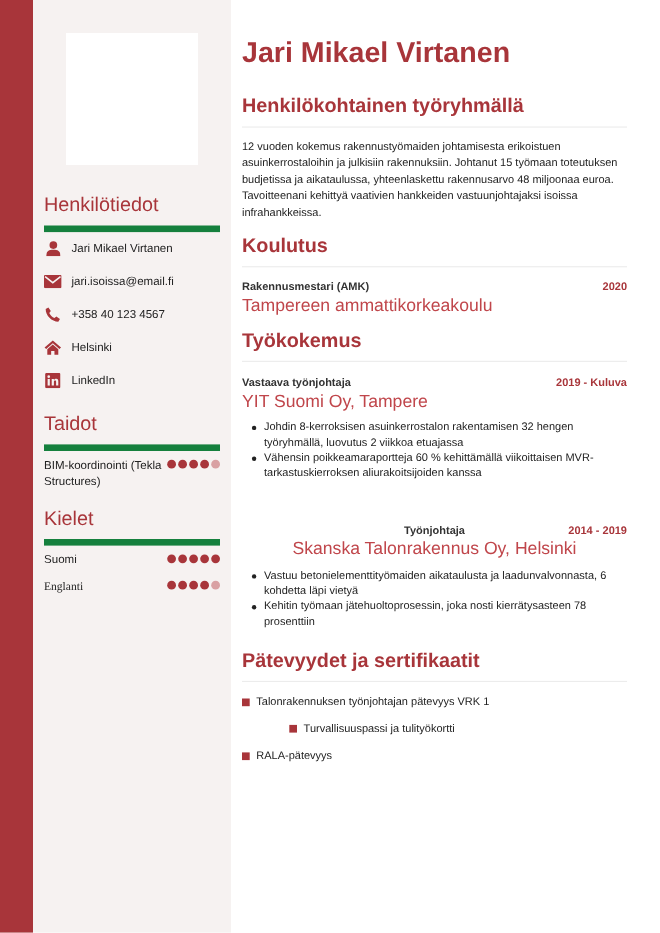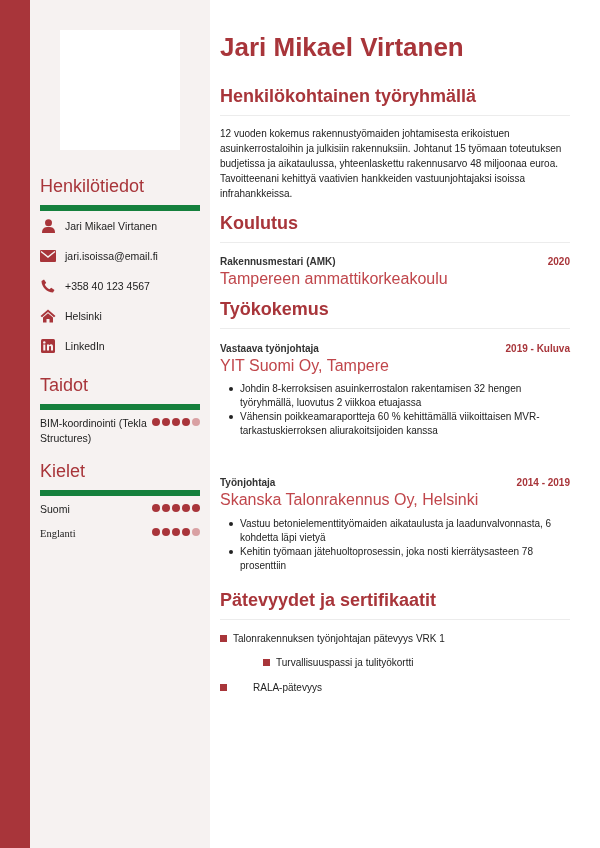--- a/index.html
+++ b/index.html
@@ -156,37 +156,37 @@
   <div class="entry" style="top:343px;">
     <div class="title">Vastaava työnjohtaja</div>
     <div class="date">2019 - Kuluva</div>
     <div class="org">YIT Suomi Oy, Tampere</div>
   </div>
   <ul class="bul" style="top:382px;">
     <li>Johdin 8-kerroksisen asuinkerrostalon rakentamisen 32 hengen työryhmällä, luovutus 2 viikkoa etuajassa</li>
     <li>Vähensin poikkeamaraportteja 60 % kehittämällä viikoittaisen MVR-tarkastuskierroksen aliurakoitsijoiden kanssa</li>
   </ul>
 
-  <div class="entry" style="top:477px;">
+  <div class="entry" style="top:477px;text-align:center;">
     <div class="title">Työnjohtaja</div>
     <div class="date">2014 - 2019</div>
     <div class="org">Skanska Talonrakennus Oy, Helsinki</div>
   </div>
   <ul class="bul" style="top:517px;">
     <li>Vastuu betonielementtityömaiden aikataulusta ja laadunvalvonnasta, 6 kohdetta läpi vietyä</li>
     <li>Kehitin työmaan jätehuoltoprosessin, joka nosti kierrätysasteen 78 prosenttiin</li>
   </ul>
 
   <h2 class="sec-h" style="top:590px;">Pätevyydet ja sertifikaatit</h2>
 
   <div class="cert" style="top:632px;">
     <span class="sq"></span>
     <span>Talonrakennuksen työnjohtajan pätevyys VRK 1</span>
   </div>
   <div class="cert" style="top:656px;padding-left:43px;">
     <span class="sq"></span>
     <span>Turvallisuuspassi ja tulityökortti</span>
   </div>
-  <div class="cert" style="top:681px;gap:20px;">
+  <div class="cert" style="top:681px;">
     <span class="sq"></span>
     <span>RALA-pätevyys</span>
   </div>
 </main>
 
 </body></html>

